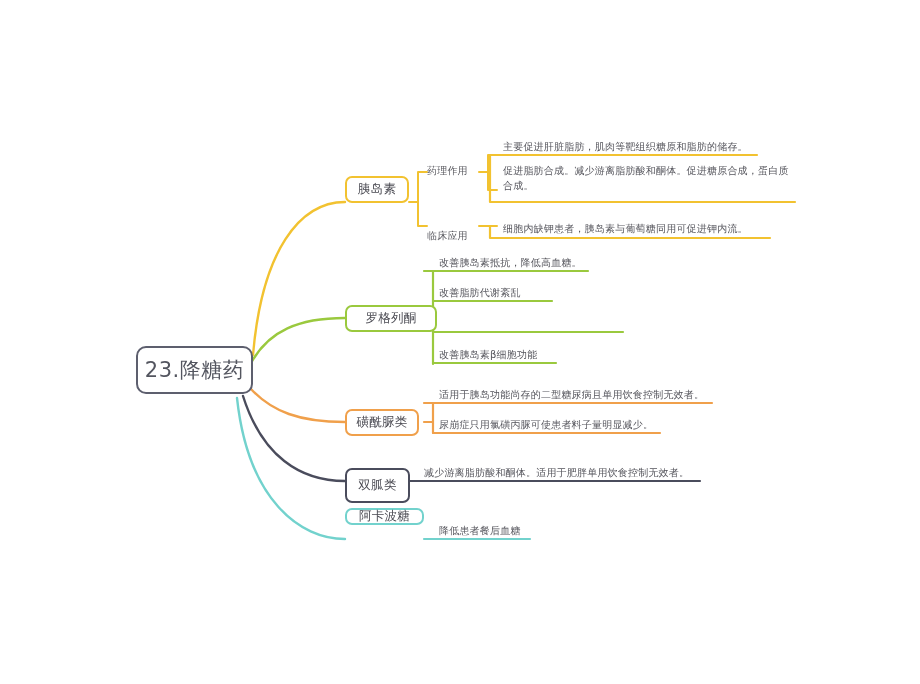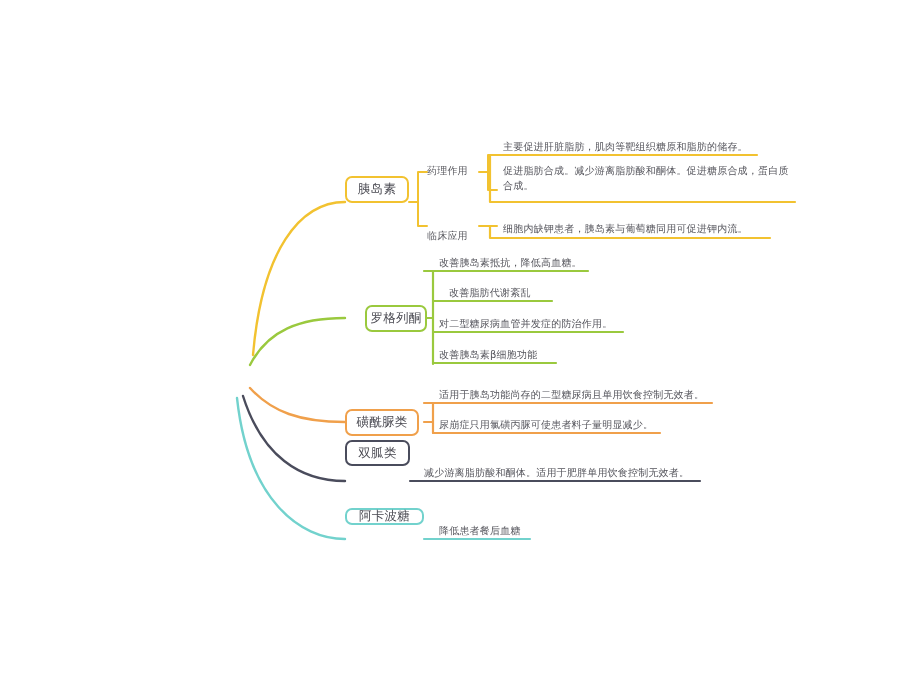--- a/index.html
+++ b/index.html
@@ -109,45 +109,47 @@
 
     <path d="M 424 422 L 433 422 L 433 403 L 424 403 M 433 422 L 433 433" fill="none" stroke="#f0a04b" stroke-width="2.2" stroke-linecap="round" stroke-linejoin="round"></path>
     <path d="M 433 403 L 712 403" stroke="#f0a04b" stroke-width="2.2" fill="none" stroke-linecap="round"></path>
     <path d="M 433 433 L 660 433" stroke="#f0a04b" stroke-width="2.2" fill="none" stroke-linecap="round"></path>
 
     <path d="M 410 481 L 700 481" stroke="#4a4c5c" stroke-width="2.2" fill="none" stroke-linecap="round"></path>
 
     <path d="M 424 539 L 530 539" stroke="#72d2cd" stroke-width="2.2" fill="none" stroke-linecap="round"></path>
   </svg>
 
+  <div class="node root-node" style="left:136px; top:346px; width:117px; height:48px;">
+    <span>23.降糖药</span>
+  </div>
 
   <div class="node branch-node" style="left:345px; top:176px; width:64px; height:27px; border-color:#f2c230;">
     <span>胰岛素</span>
   </div>
   <div class="sub-label" style="left:427px; top:164px;">药理作用</div>
   <div class="sub-label" style="left:427px; top:205px;margin-top:24px;">临床应用</div>
   <div class="leaf-text" style="left:503px; top:139px;">主要促进肝脏脂肪，肌肉等靶组织糖原和脂肪的储存。</div>
   <div class="leaf-text leaf-wide" style="left:503px; top:163px; width:295px;">促进脂肪合成。减少游离脂肪酸和酮体。促进糖原合成，蛋白质合成。</div>
   <div class="leaf-text" style="left:503px; top:221px;">细胞内缺钾患者，胰岛素与葡萄糖同用可促进钾内流。</div>
 
-  <div class="node branch-node" style="left:365px; top:305px; width:62px; height:27px; border-color:#9ac93e;">
+  <div class="node branch-node" style="left:345px; top:305px; width:92px; height:27px; border-color:#9ac93e;">
     <span>罗格列酮</span>
   </div>
   <div class="leaf-text" style="left:439px; top:255px;">改善胰岛素抵抗，降低高血糖。</div>
-  <div class="leaf-text" style="left:449px; top:285px;">改善脂肪代谢紊乱</div>
-  <div class="leaf-text" style="left:439px; top:316px;">对二型糖尿病血管并发症的防治作用。</div>
+  <div class="leaf-text" style="left:439px; top:285px;">改善脂肪代谢紊乱</div>
   <div class="leaf-text" style="left:439px; top:347px;">改善胰岛素β细胞功能</div>
 
   <div class="node branch-node" style="left:345px; top:409px; width:74px; height:27px; border-color:#f0a04b;">
     <span>磺酰脲类</span>
   </div>
   <div class="leaf-text" style="left:439px; top:387px;">适用于胰岛功能尚存的二型糖尿病且单用饮食控制无效者。</div>
   <div class="leaf-text" style="left:439px; top:417px;">尿崩症只用氯磺丙脲可使患者料子量明显减少。</div>
 
-  <div class="node branch-node" style="left:345px; top:440px; width:65px; height:26px; border-color:#4a4c5c;">
+  <div class="node branch-node" style="left:345px; top:468px; width:65px; height:35px; border-color:#4a4c5c;">
     <span>双胍类</span>
   </div>
   <div class="leaf-text" style="left:424px; top:465px;">减少游离脂肪酸和酮体。适用于肥胖单用饮食控制无效者。</div>
 
   <div class="node branch-node" style="left:345px; top:508px; width:79px; height:17px; border-color:#72d2cd;">
     <span>阿卡波糖</span>
   </div>
   <div class="leaf-text" style="left:439px; top:523px;">降低患者餐后血糖</div>
 
 </div>

